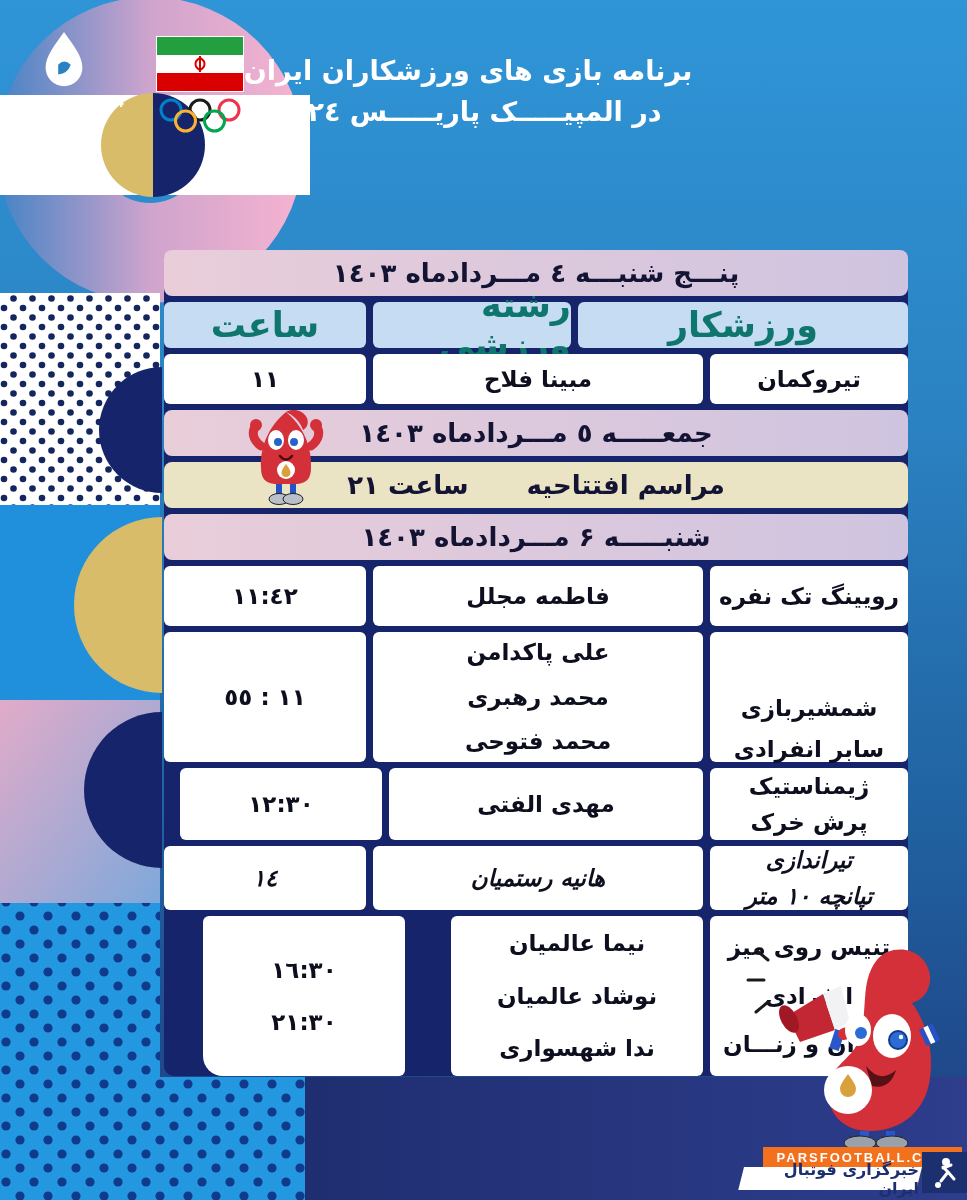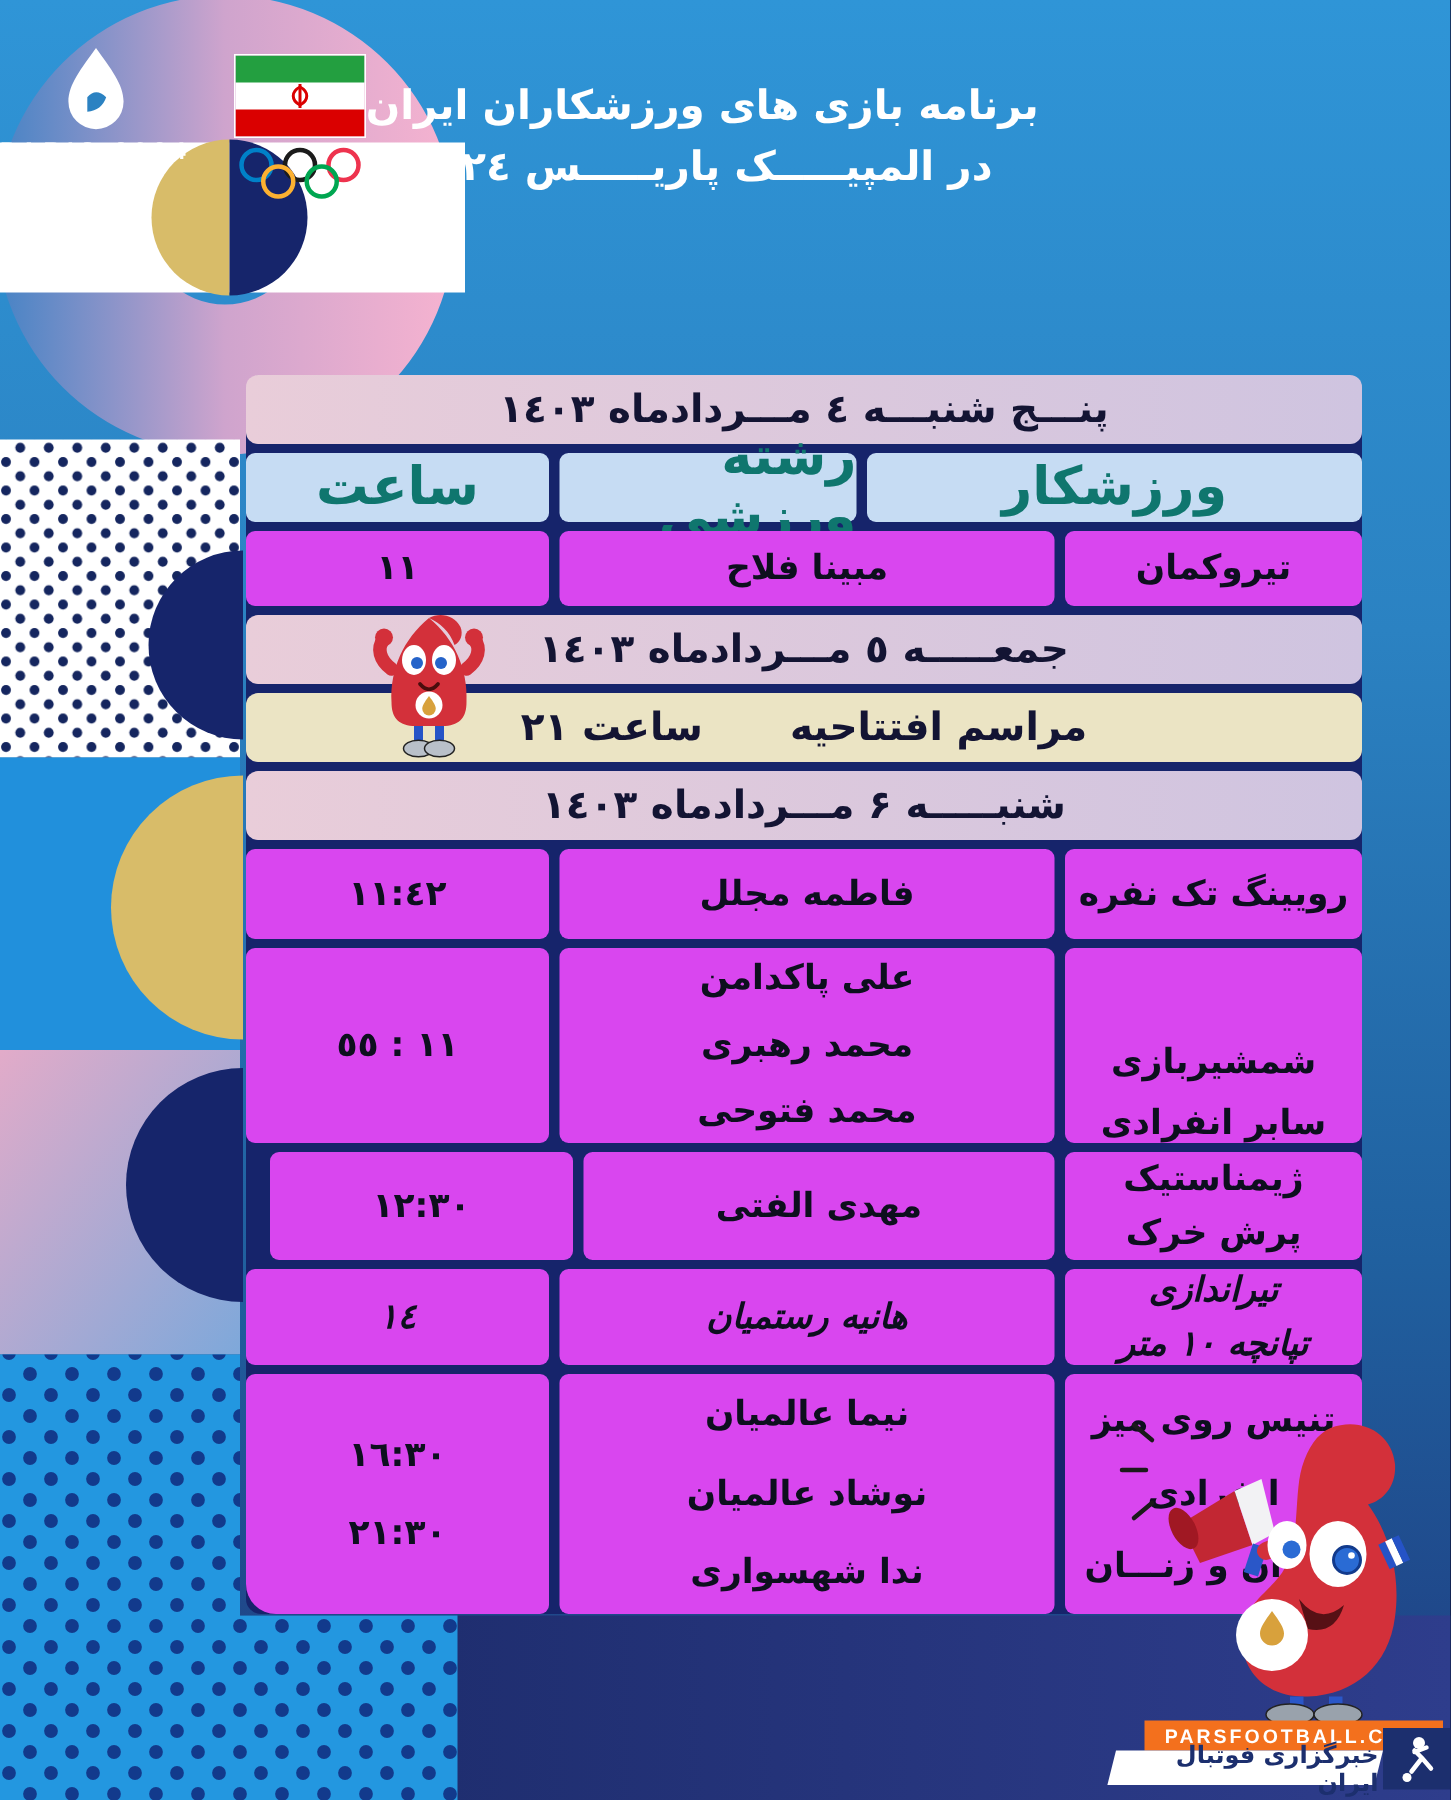--- a/index.html
+++ b/index.html
@@ -28,32 +28,32 @@
           background:linear-gradient(90deg,#e9cdd9 0%,#cfc4e0 100%);
           font-size:26px;font-weight:bold;color:#131433;width:100%;}
   .banner.cream{background:#ebe4c4;gap:58px;}
   .h46{height:46px;min-height:46px;}
   .h50{height:50px;min-height:50px;}
   .h60{height:60px;min-height:60px;}
   .h64{height:64px;min-height:64px;font-style:italic;}
   .h72{height:72px;min-height:72px;padding-left:16px;}
   .h130{height:130px;min-height:130px;}
   .h160{height:160px;min-height:160px;}
-  .cell{background:#d946ef;border-radius:6px;display:flex;flex-direction:column;
+  .cell{background:#ffffff;border-radius:6px;display:flex;flex-direction:column;
         align-items:center;justify-content:center;font-weight:bold;color:#0d0f1e;
         font-size:23px;row-gap:9px;line-height:1.15;}
   .c-sport{width:198px;}
   .c-ath{flex:1;}
   .c-time{width:202px;}
   .heads .cell{background:#c6dcf3;font-size:35px;color:#0f766e;}
   .num{direction:ltr;unicode-bidi:isolate;}
   .g14{row-gap:14px;justify-content:flex-end;}
   .g18{row-gap:18px;}
   .g22{row-gap:22px;}
-  .g26{row-gap:26px;}
+  .g26{row-gap:26px;margin-left:39px;}
   .last-time{border-bottom-left-radius:20px;}
 
   
   .mascot-sm{position:absolute;left:247px;top:406px;z-index:3;}
   .mascot-lg{position:absolute;left:740px;top:938px;z-index:3;}
 
   
   .pf-orange{position:absolute;left:763px;top:1147px;width:199px;height:20px;z-index:4;
              background:#f3701d;display:flex;align-items:center;justify-content:center;
              color:#fff;font-family:"Liberation Sans",sans-serif;font-weight:bold;

